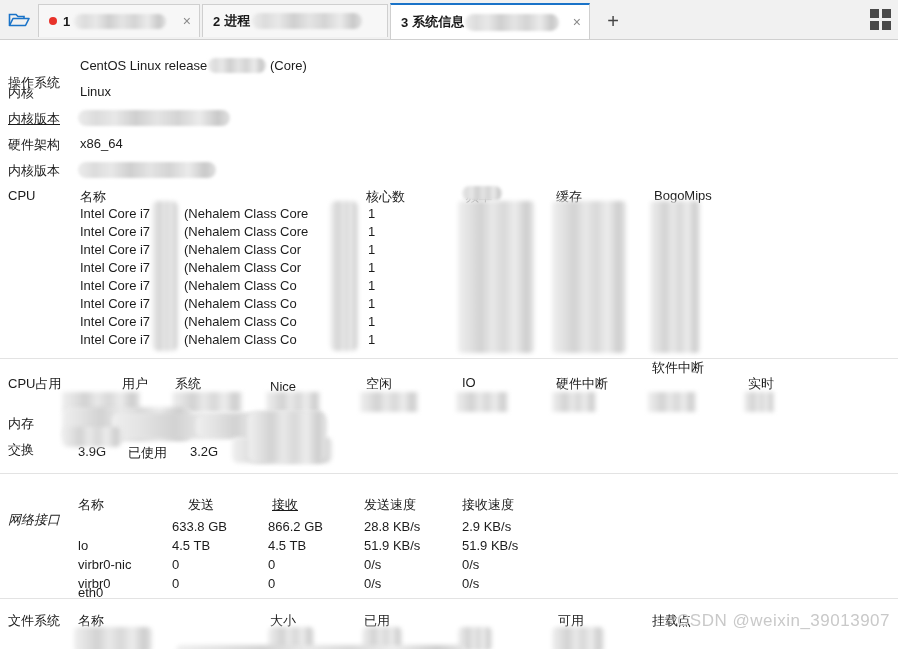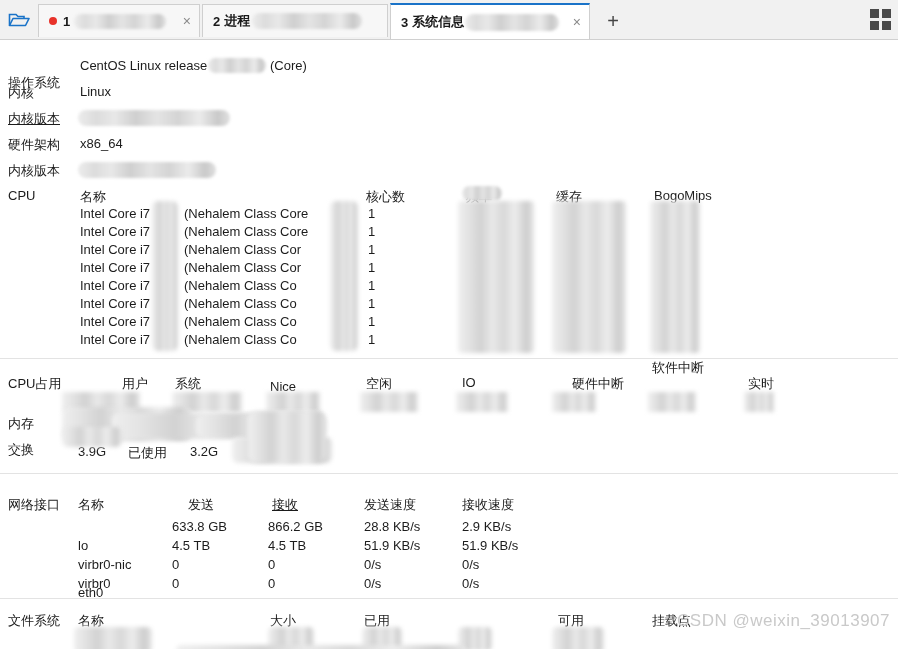--- a/index.html
+++ b/index.html
@@ -232,21 +232,21 @@
     <span class="blur-sq" style="position:absolute; left:650px; top:160px; width:50px; height:152px; border-radius:4px;"></span>
 
     <div class="sep" style="top:317px;"></div>
 
     <div class="rowlabel" style="top:334px;">CPU占用</div>
     <div class="cell hdr" style="left:80px;  top:334px;margin-left:42px;">用户</div>
     <div class="cell hdr" style="left:175px; top:334px;">系统</div>
     <div class="cell hdr" style="left:270px; top:338px;">Nice</div>
     <div class="cell hdr" style="left:366px; top:334px;">空闲</div>
     <div class="cell hdr" style="left:462px; top:334px;">IO</div>
-    <div class="cell hdr" style="left:556px; top:334px;margin-left:16px;">硬件中断</div>
+    <div class="cell hdr" style="left:556px; top:334px;">硬件中断</div>
     <div class="cell hdr" style="left:652px; top:318px;">软件中断</div>
     <div class="cell hdr" style="left:748px; top:334px;">实时</div>
 
     <span class="blur-sq" style="position:absolute; left:62px;  top:351px; width:78px; height:20px;"></span>
     <span class="blur-sq" style="position:absolute; left:172px; top:351px; width:70px; height:20px;"></span>
     <span class="blur-sq" style="position:absolute; left:266px; top:351px; width:54px; height:20px;"></span>
     <span class="blur-sq" style="position:absolute; left:360px; top:351px; width:58px; height:20px;"></span>
     <span class="blur-sq" style="position:absolute; left:456px; top:351px; width:52px; height:20px;"></span>
     <span class="blur-sq" style="position:absolute; left:552px; top:351px; width:44px; height:20px;"></span>
     <span class="blur-sq" style="position:absolute; left:648px; top:351px; width:48px; height:20px;"></span>
@@ -260,21 +260,21 @@
     <div class="rowlabel" style="top:400px;">交换</div>
     <div class="cell" style="left:78px; top:403px;">3.9G</div>
     <div class="cell" style="left:128px; top:403px;">已使用</div>
     <div class="cell" style="left:190px; top:403px;">3.2G</div>
     <span class="blur-sq" style="position:absolute; left:232px; top:396px; width:100px; height:26px; border-radius:6px;"></span>
     <span class="blur-sq" style="position:absolute; left:62px; top:386px; width:60px; height:20px; border-radius:6px;"></span>
     <span class="blur-sq" style="position:absolute; left:248px; top:370px; width:78px; height:52px; border-radius:8px;"></span>
 
     <div class="sep" style="top:432px;"></div>
 
-    <div class="rowlabel" style="top:455px;">网络接口</div>
+    <div class="rowlabel" style="top:470px;font-style:italic;">网络接口</div>
     <div class="cell hdr" style="left:78px;  top:455px;">名称</div>
     <div class="cell hdr" style="left:188px; top:455px;font-family:Liberation Serif, serif;">发送</div>
     <div class="cell hdr" style="left:272px; top:455px;text-decoration:underline;">接收</div>
     <div class="cell hdr" style="left:364px; top:455px;">发送速度</div>
     <div class="cell hdr" style="left:462px; top:455px;">接收速度</div>
 
     <div>
       <div>
         <div class="cell" style="left:78px;  top:496px;margin-top:48px;">eth0</div>
         <div class="cell" style="left:172px; top:478px;">633.8 GB</div>

